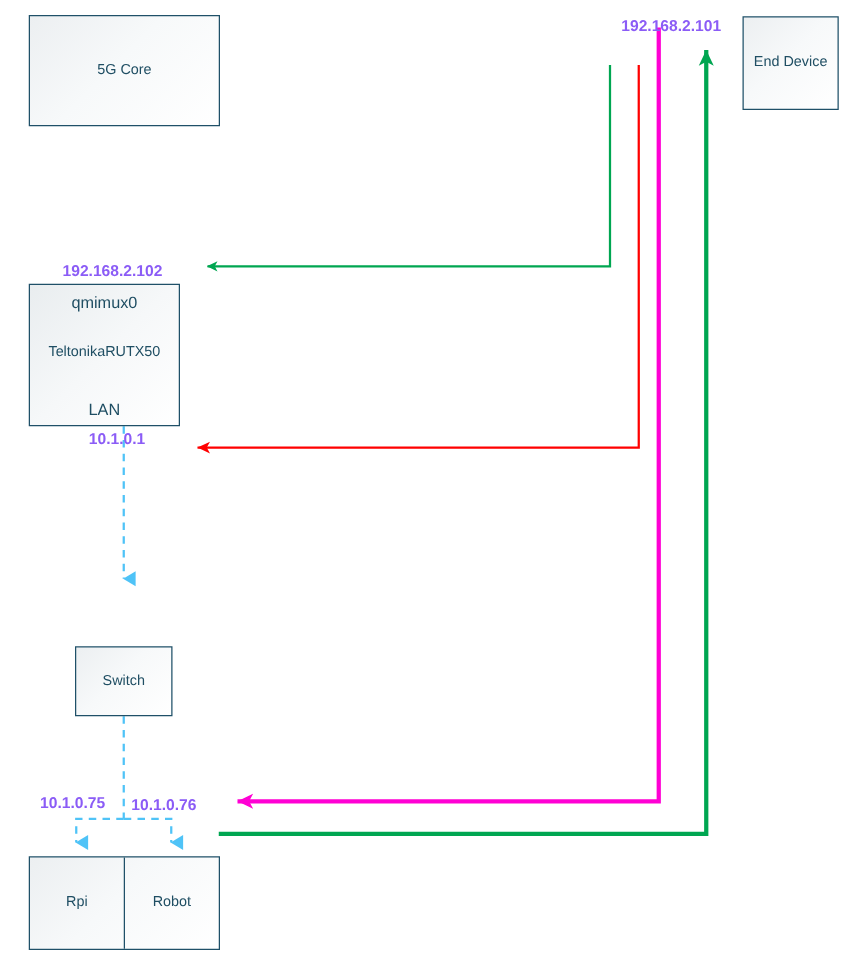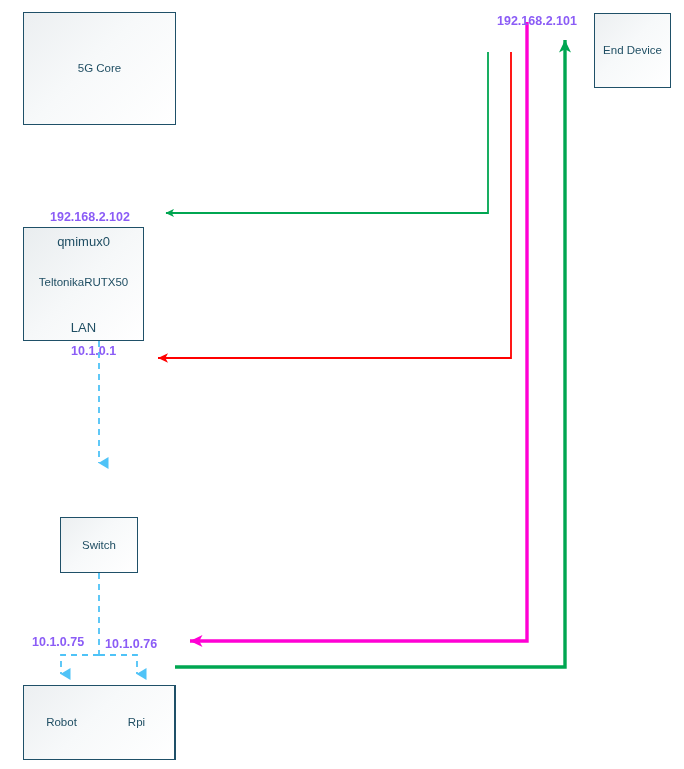--- a/index.html
+++ b/index.html
@@ -115,44 +115,44 @@
 
     <path d="M488,52 L488,213 L166,213" fill="none" stroke="#00A651" stroke-width="1.8" marker-end="url(#arrow-green-thin)"></path>
 
     <path d="M511,52 L511,358 L158,358" fill="none" stroke="#FF0000" stroke-width="1.8" marker-end="url(#arrow-red-thin)"></path>
 
     <path d="M527,22 L527,641 L190,641" fill="none" stroke="#FF00D4" stroke-width="3.4" marker-end="url(#arrow-magenta)"></path>
 
     <path d="M175,667 L565,667 L565,40" fill="none" stroke="#00A651" stroke-width="3.4" marker-end="url(#arrow-green-thick)"></path>
   </svg>
 
-  <div class="node-box" style="left:23px; top:12px; width:153px; height:113px;">
+  <div class="node-box" style="left:23px; top:12px; width:153px; height:89px;">
     <span class="node-label">5G Core</span>
   </div>
 
   <div class="node-box" style="left:594px; top:13px; width:77px; height:75px;">
     <span class="node-label">End Device</span>
   </div>
 
   <div class="router-box" style="left:23px; top:227px; width:121px; height:114px;">
     <div class="router-text iface">qmimux0</div>
     <div class="router-text model">TeltonikaRUTX50</div>
     <div class="router-text lan">LAN</div>
   </div>
 
   <div class="node-box" style="left:60px; top:472px; width:78px; height:56px;margin-top:45px;">
     <span class="node-label">Switch</span>
   </div>
 
   <div class="split-box" style="left:23px; top:685px; width:153px; height:75px;">
+    <div class="split-half left">
+      <span class="node-label">Rpi</span>
+    </div>
     <div class="split-half">
       <span class="node-label">Robot</span>
-    </div>
-    <div class="split-half left">
-      <span class="node-label">Rpi</span>
     </div>
   </div>
 
   <div class="ip-label" style="left:497px; top:14px;">192.168.2.101</div>
 
   <div class="ip-label" style="left:50px; top:210px;">192.168.2.102</div>
 
   <div class="ip-label" style="left:71px; top:344px;">10.1.0.1</div>
 
   <div class="ip-label" style="left:32px; top:635px;">10.1.0.75</div>

